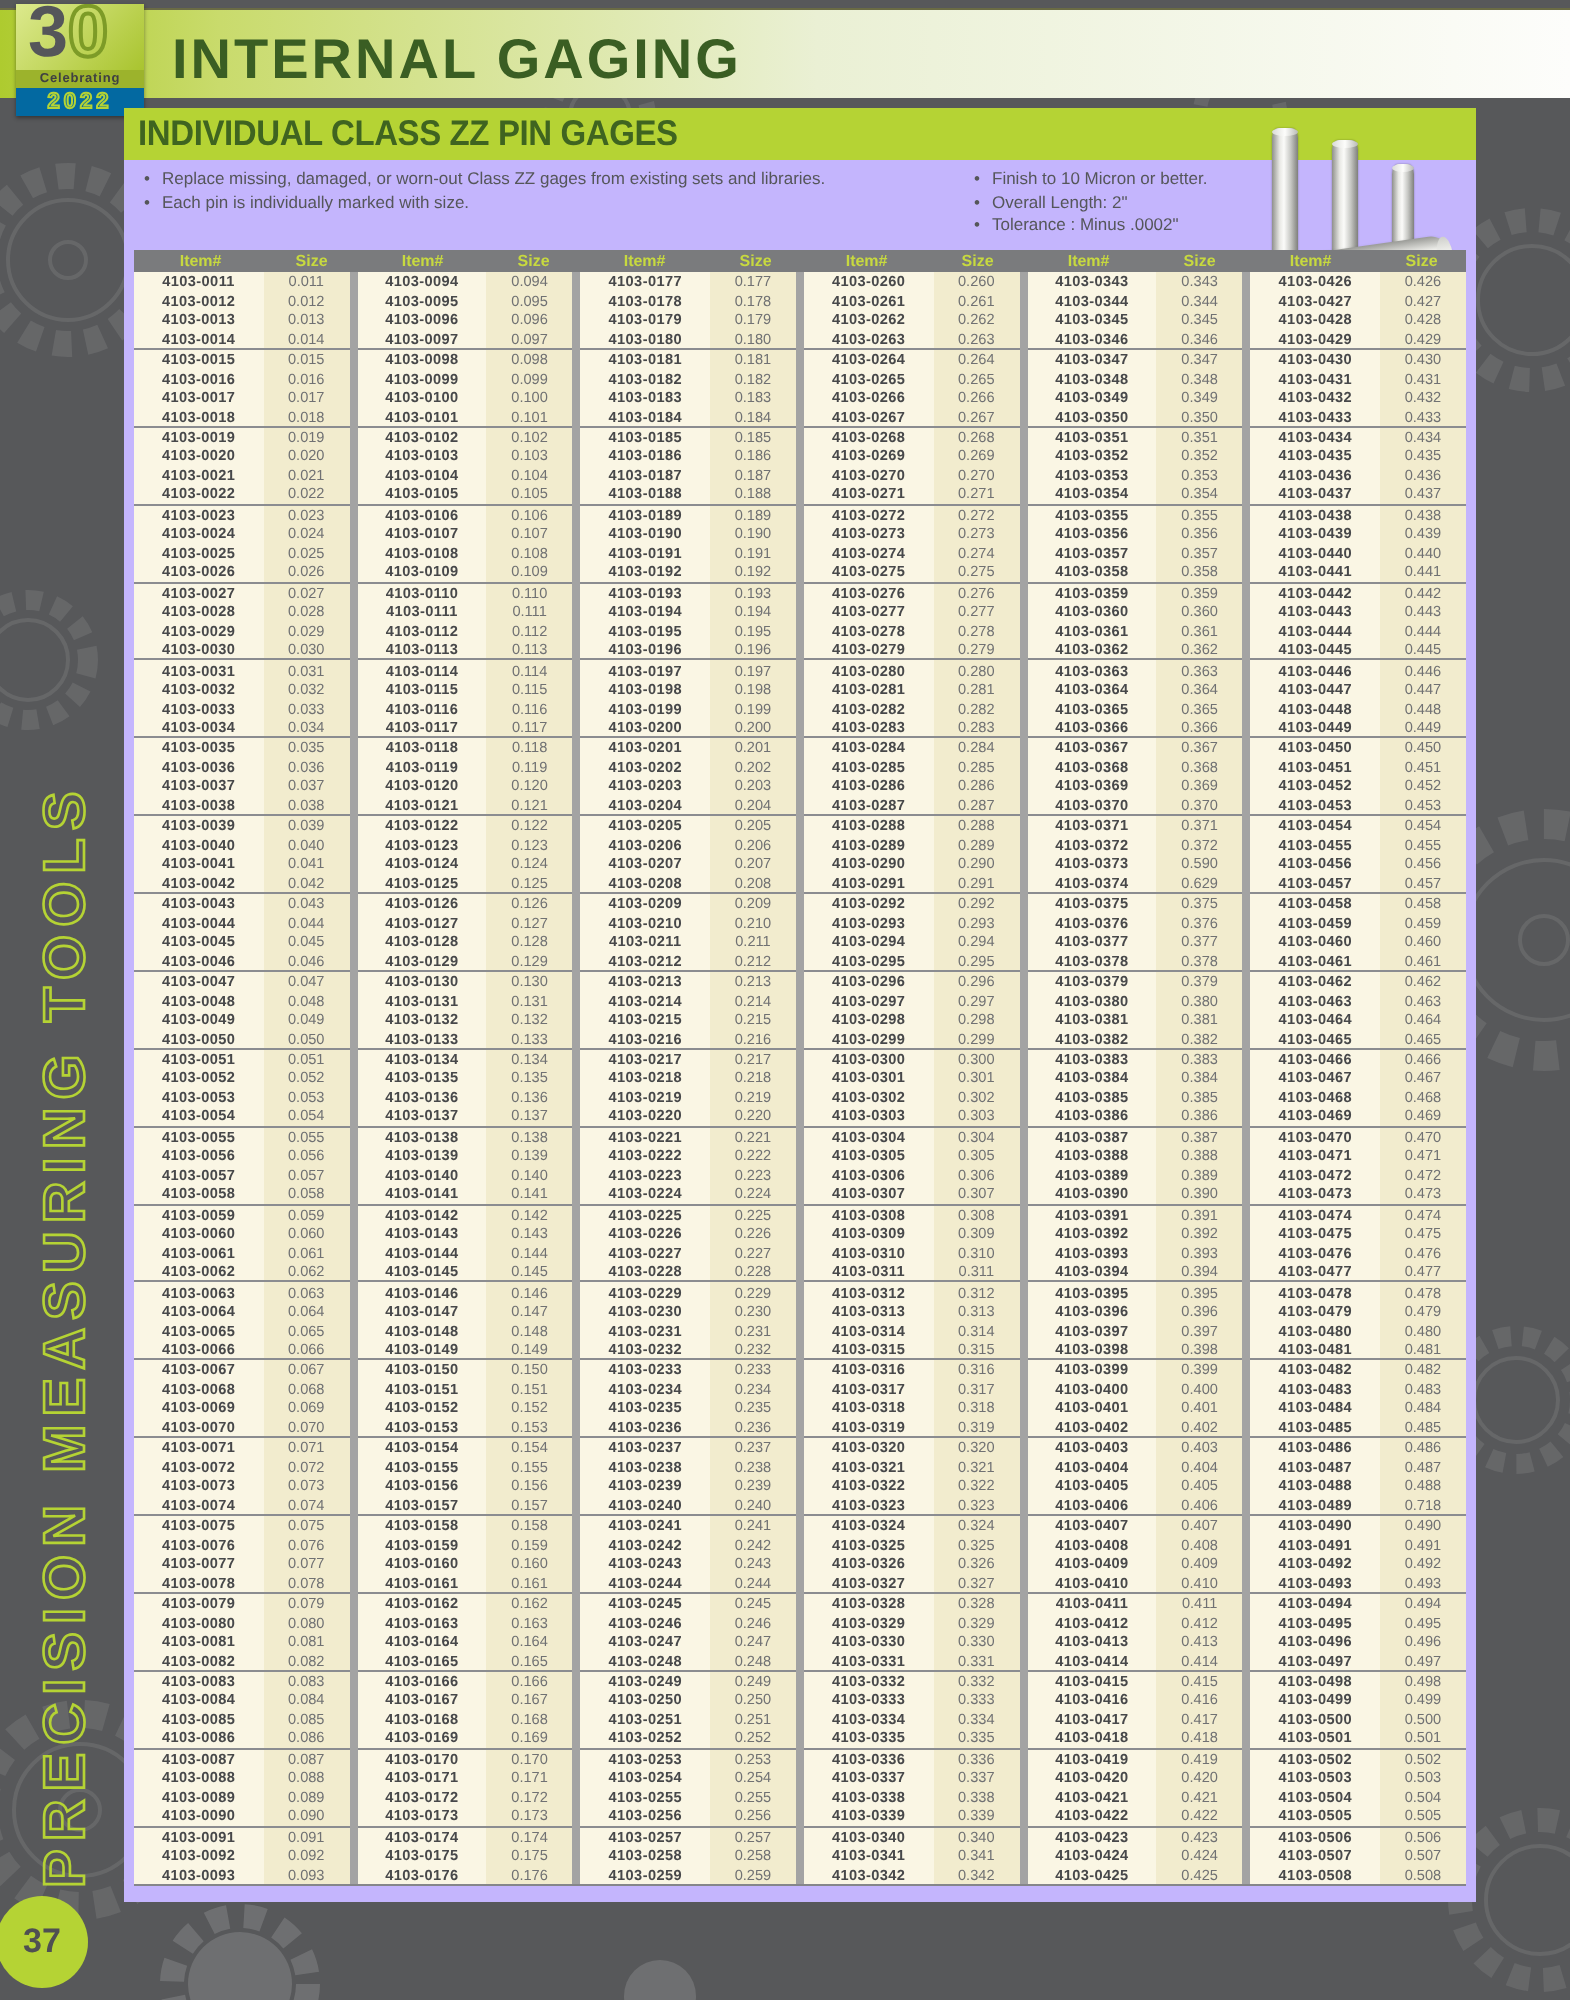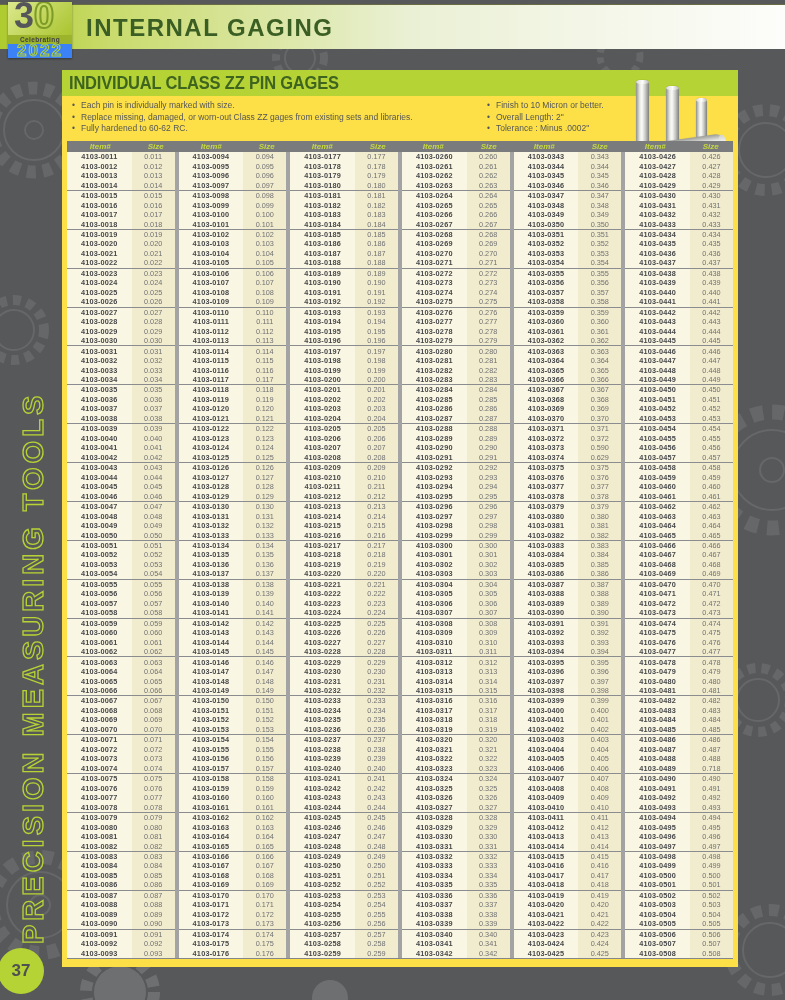--- a/index.html
+++ b/index.html
@@ -4,53 +4,53 @@
 <style>
   html,body{margin:0;padding:0;background:#2f3032;}
   .page{position:relative;width:785px;height:1000px;overflow:hidden;
         background:#57585a;font-family:"Liberation Sans",sans-serif;}
   .gears{position:absolute;left:0;top:0;width:785px;height:1000px;pointer-events:none;}
 
   
   .header-bar{position:absolute;left:0;top:4px;width:785px;height:44px;
     background:linear-gradient(90deg,#aecb2f 0%,#c9db6c 14%,#eaf0d4 52%,#fdfdfb 100%);
     border-top:1px solid #6a6b44;}
-  .page-title{position:absolute;left:86px;top:9px;font-size:24px;font-weight:bold;
+  .page-title{position:absolute;left:86px;top:9px;font-size:28px;font-weight:bold;
     letter-spacing:1.5px;color:#3a5e23;}
 
   
   .logo{position:absolute;left:8px;top:2px;width:64px;height:56px;box-shadow:0 1px 2px rgba(0,0,0,.4);}
   .logo-top{position:relative;height:33px;background:linear-gradient(135deg,#dce98d,#a9c42f);overflow:hidden;}
   .logo-num3{position:absolute;left:6px;top:-7px;font-size:36px;font-weight:bold;color:#55565a;}
   .logo-num0{position:absolute;left:26px;top:-7px;font-size:36px;font-weight:bold;color:#7d9b27;}
   @supports (-webkit-text-stroke:1px #000){
     .logo-num0{color:transparent;-webkit-text-stroke:2px #7d9b27;}
   }
   .logo-mid{height:9px;background:#9cb32c;color:#3f4042;font-size:6.5px;font-weight:bold;
     text-align:center;line-height:9px;letter-spacing:.4px;}
-  .logo-bot{height:14px;background:#3b82f6;color:#b5d334;font-size:17px;font-weight:bold;
+  .logo-bot{height:14px;background:#0369a1;color:#b5d334;font-size:11px;font-weight:bold;
     text-align:center;line-height:14px;letter-spacing:2px;}
   @supports (-webkit-text-stroke:1px #000){
     .logo-bot{color:transparent;-webkit-text-stroke:1px #b5d334;}
   }
 
   
   .vtext{position:absolute;left:10px;bottom:56px;height:624px;width:46px;
     writing-mode:vertical-rl;transform:rotate(180deg);
     font-size:29px;font-weight:bold;letter-spacing:4px;line-height:46px;
     color:#b5d334;white-space:nowrap;}
   @supports (-webkit-text-stroke:1px #000){
     .vtext{color:transparent;-webkit-text-stroke:1.3px #b5d334;}
   }
   .page-badge{position:absolute;left:-2px;bottom:6px;width:46px;height:46px;border-radius:50%;
     background:#b5d334;display:flex;align-items:center;justify-content:center;
     font-size:17px;font-weight:bold;color:#4f5052;}
 
   
-  .panel{position:absolute;left:62px;top:70px;width:676px;height:897px;background:#fde047;}
+  .panel{position:absolute;left:62px;top:54px;width:676px;height:897px;background:#c4b5fd;}
   .section-bar{height:26px;background:#b5d334;display:flex;align-items:center;}
   .section-title{font-size:16.5px;font-weight:bold;color:#3f6420;letter-spacing:-.2px;
     padding-left:7px;transform:scaleY(1.08);transform-origin:left center;}
   .intro{position:relative;display:flex;height:44px;padding:4px 6px 0 10px;box-sizing:border-box;
     font-size:8.5px;line-height:11.5px;color:#55565a;}
   ul.bullets{margin:0;padding:0;list-style:none;}
   ul.bullets li{padding-left:9px;position:relative;}
   ul.bullets li::before{content:"•";position:absolute;left:0;top:0;color:#55565a;}
   .bullets-left{width:415px;flex:none;}
   .bullets-right{flex:1;margin-right:108px;}
@@ -69,21 +69,21 @@
     transform:rotate(-8deg);
     background:linear-gradient(180deg,#9a9b97,#eeeeea 32%,#fcfcfa 48%,#b7b8b4 76%,#76776f);
     box-shadow:0 1px 2px rgba(0,0,0,.3);}
   .hpin::after{content:"";position:absolute;right:-1px;top:1px;width:8px;height:19px;
     border-radius:50%;background:linear-gradient(180deg,#cfd0cc,#f4f4f0 45%,#a7a8a4);}
 
   
   .gage-table{position:absolute;left:5px;right:5px;top:71px;bottom:8px;display:flex;flex-direction:column;}
   .thead{display:flex;height:11px;flex:none;background:#7a7b7d;}
   .hpair{flex:1;display:flex;}
-  .hpair span{display:block;font-size:8px;font-weight:bold;font-style:italic;
+  .hpair span{display:block;font-size:8px;font-weight:bold;
     color:#c7d93f;text-align:center;line-height:11px;}
   .h-item{width:60%;}
   .h-size{width:40%;}
   .tbody{display:flex;flex:1;border-bottom:1px solid #85868a;}
   .pair{flex:1;display:flex;flex-direction:column;}
   .pair + .pair{border-left:4px solid #a3a3a3;}
   .row{flex:1;display:flex;box-sizing:border-box;}
   .row.grp{border-bottom:1px solid #8b8c90;}
   .cell{display:flex;align-items:center;justify-content:center;font-size:7.3px;overflow:hidden;}
   .c-item{width:60%;background:#faf6e4;font-weight:bold;color:#47484a;letter-spacing:.2px;}
@@ -165,23 +165,22 @@
   </div>
 
   <div class="panel">
 
     <div class="section-bar">
       <span class="section-title">INDIVIDUAL CLASS ZZ PIN GAGES</span>
     </div>
 
     <div class="intro">
       <ul class="bullets bullets-left">
+        <li>Replace missing, damaged, or worn-out Class ZZ gages from existing sets and libraries.</li>
         <li>Each pin is individually marked with size.</li>
-        <li>Replace missing, damaged, or worn-out Class ZZ gages from existing sets and libraries.</li>
-        <li>Fully hardened to 60-62 RC.</li>
       </ul>
       <ul class="bullets bullets-right">
         <li>Finish to 10 Micron or better.</li>
         <li>Overall Length: 2"</li>
         <li>Tolerance : Minus .0002"</li>
       </ul>
       <div class="pins">
         <div class="vpin vpin1"></div>
         <div class="vpin vpin2"></div>
         <div class="vpin vpin3"></div>

